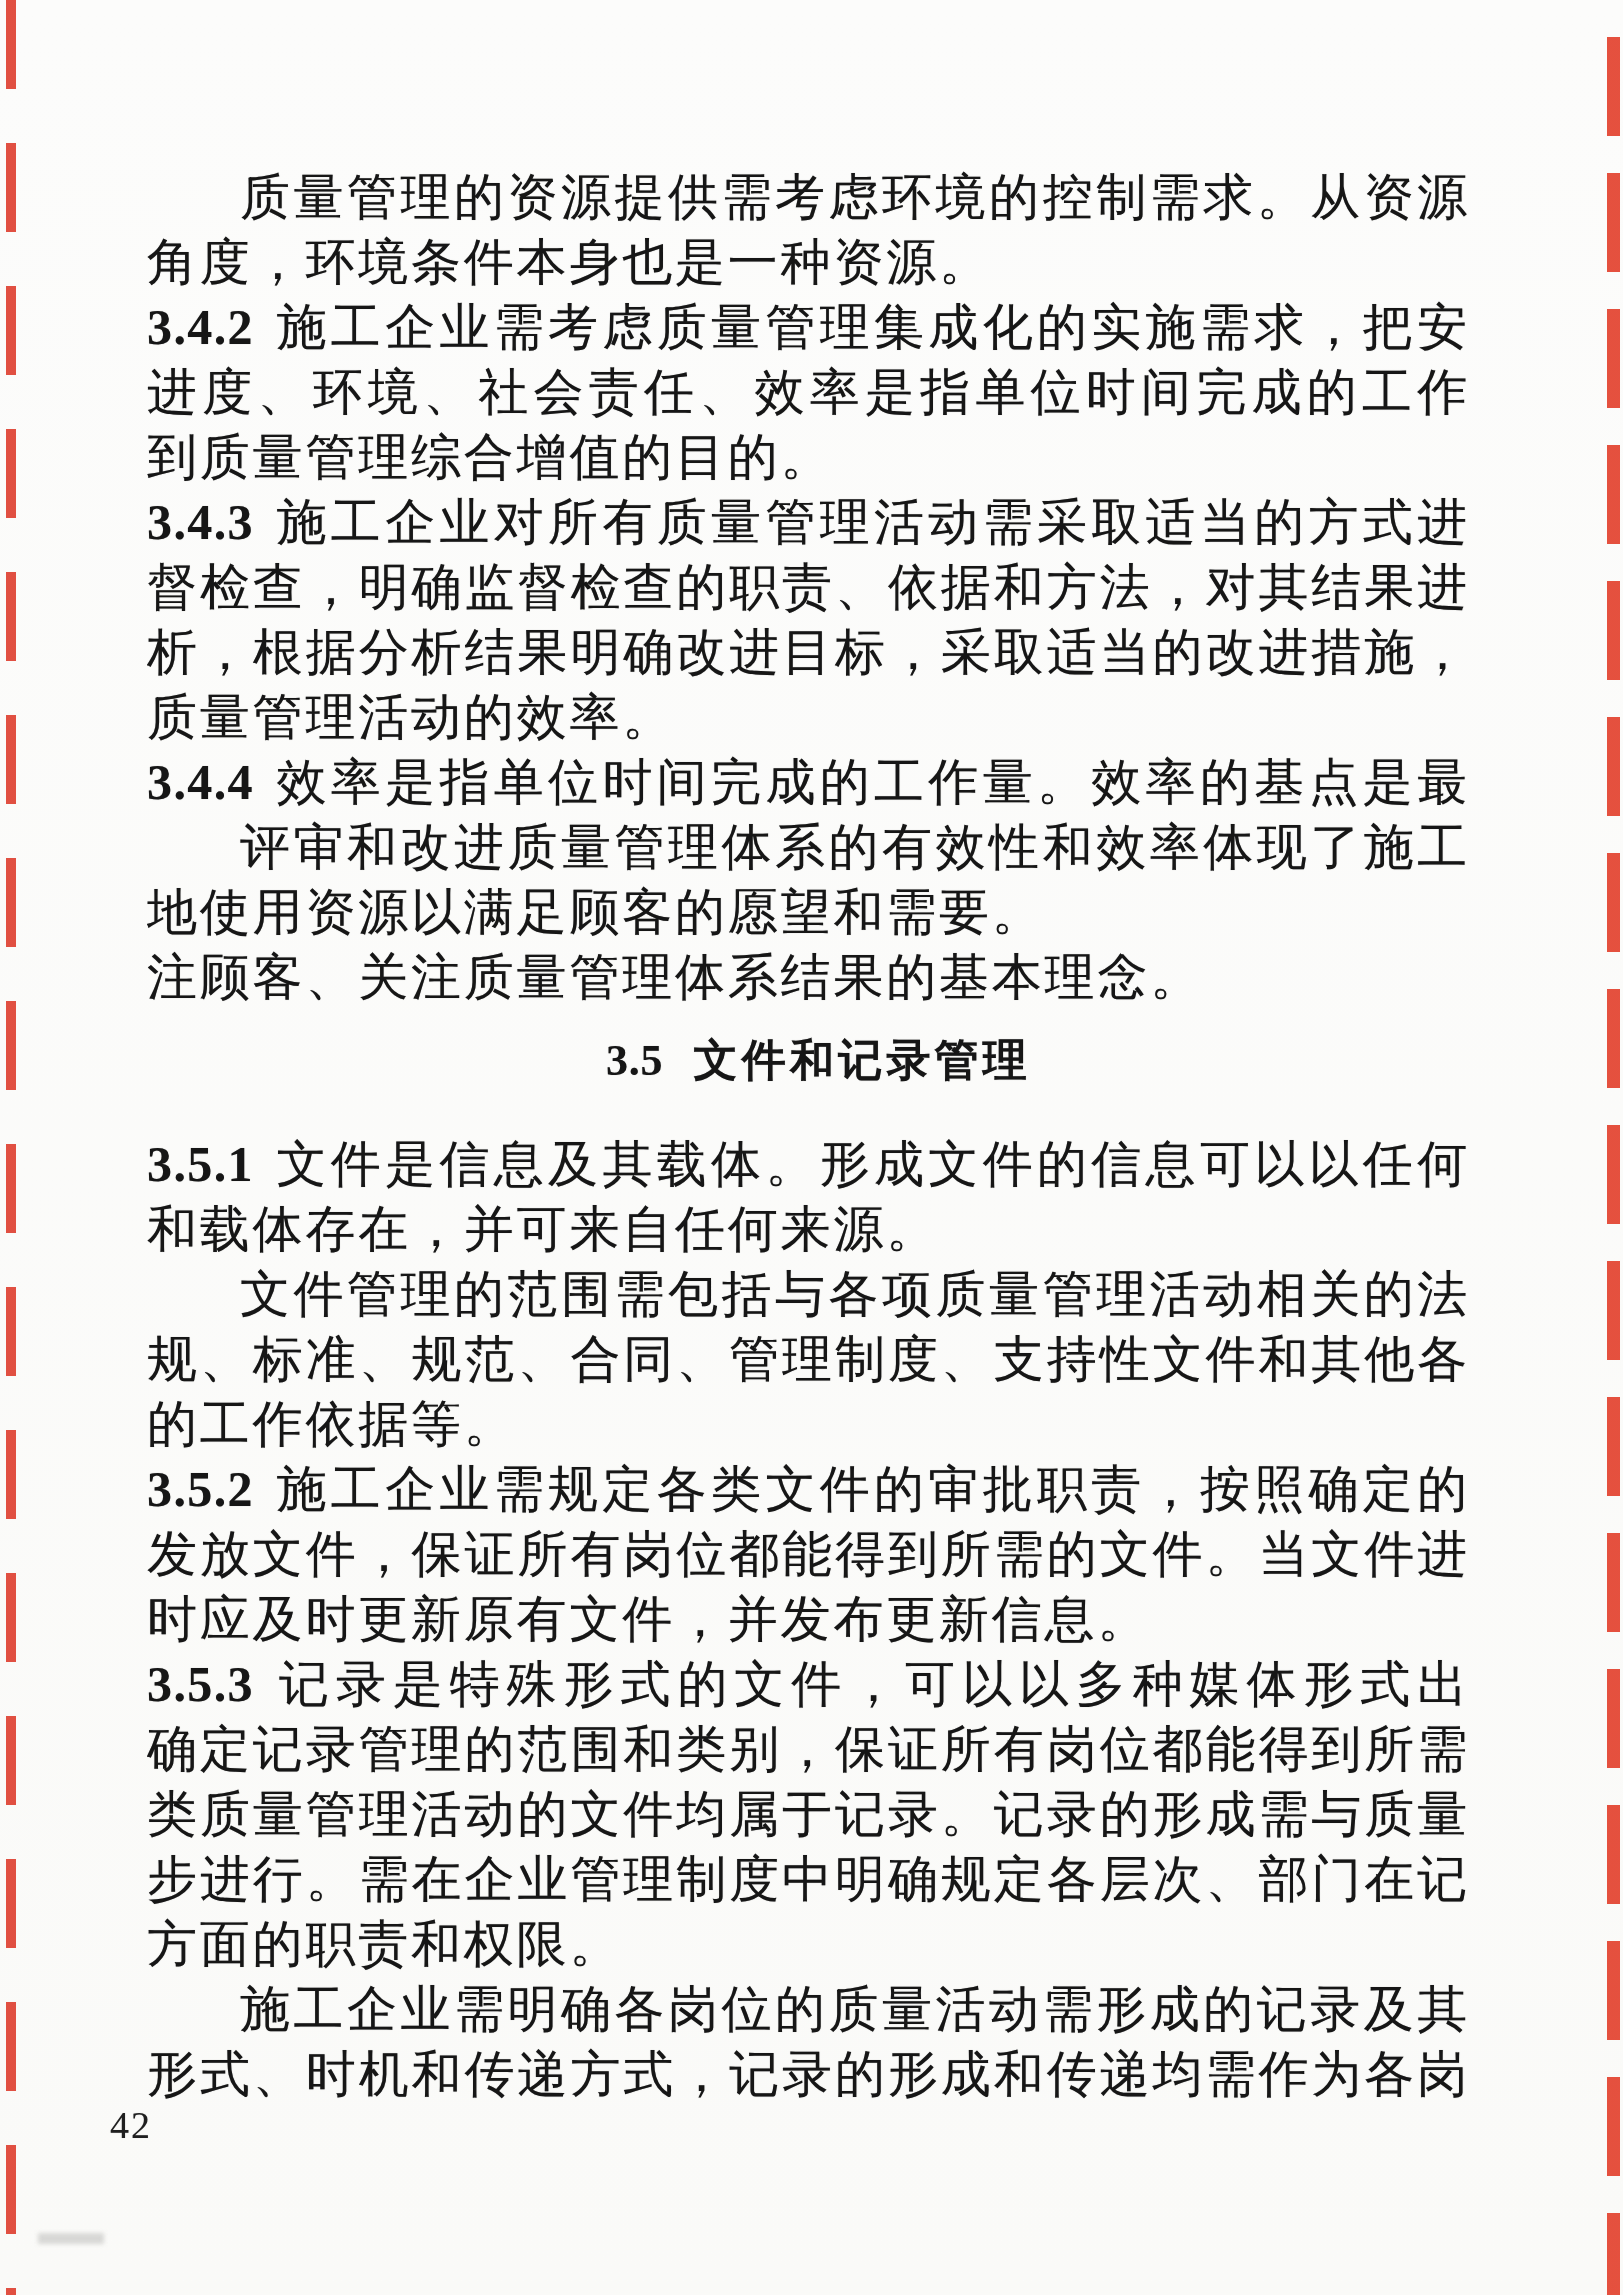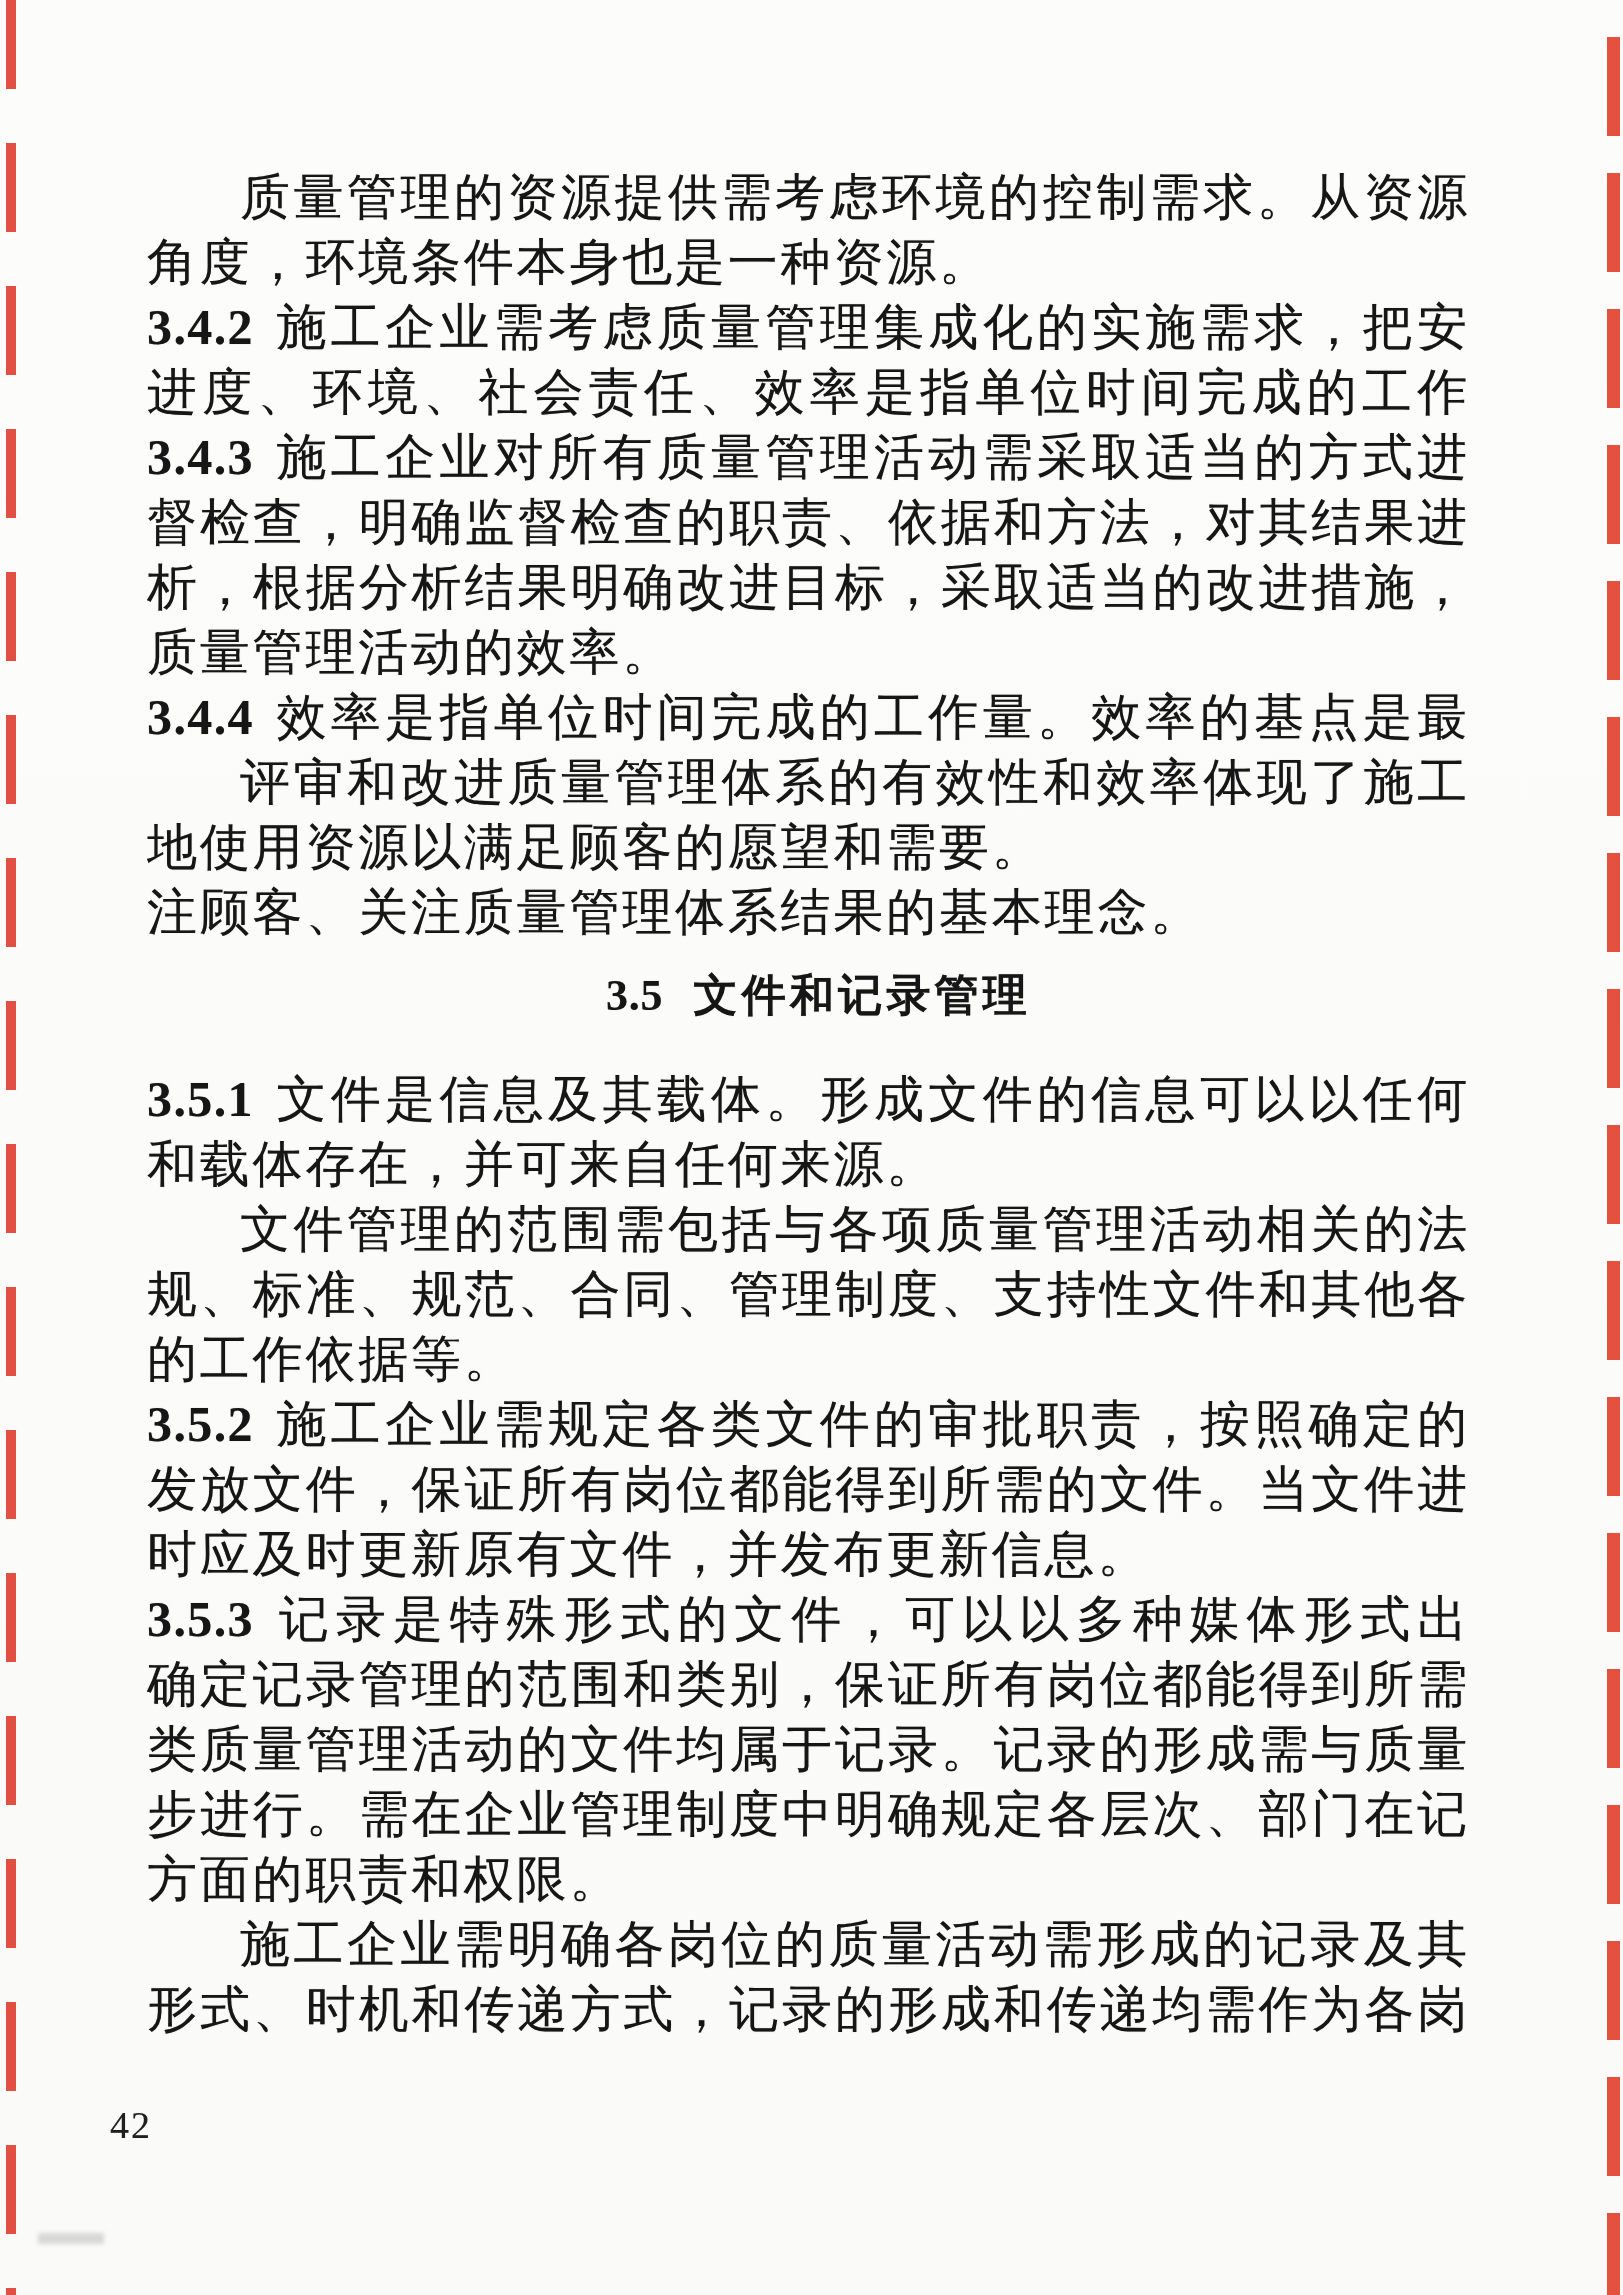--- a/index.html
+++ b/index.html
@@ -104,20 +104,21 @@
   <div class="edge-mark-left"></div>
   <div class="edge-mark-right"></div>
   <div class="smudge"></div>
 
   <div class="textblock">
 
     <div class="line j indent"><span>质量管理的资源提供需考虑环境的控制需求。从资源提供的</span></div>
     <div class="line"><span>角度，环境条件本身也是一种资源。</span></div>
     <div class="line j"><span class="num">3.4.2</span><span>施工企业需考虑质量管理集成化的实施需求，把安全、</span></div>
     <div class="line j"><span>进度、环境、社会责任、效率是指单位时间完成的工作量，以达</span></div>
+    <div class="line"><span>到质量管理综合增值的目的。</span></div>
     <div class="line j"><span class="num">3.4.3</span><span>施工企业对所有质量管理活动需采取适当的方式进行监</span></div>
     <div class="line j"><span>督检查，明确监督检查的职责、依据和方法，对其结果进行分</span></div>
     <div class="line j"><span>析，根据分析结果明确改进目标，采取适当的改进措施，以提高</span></div>
     <div class="line"><span>质量管理活动的效率。</span></div>
     <div class="line j"><span class="num">3.4.4</span><span>效率是指单位时间完成的工作量。效率的基点是最有效</span></div>
     <div class="line j indent"><span>评审和改进质量管理体系的有效性和效率体现了施工企业关</span></div>
     <div class="line"><span>地使用资源以满足顾客的愿望和需要。</span></div>
     <div class="line"><span>注顾客、关注质量管理体系结果的基本理念。</span></div>
 
     <div class="heading"><span class="hnum">3.5</span><span>文件和记录管理</span></div>

